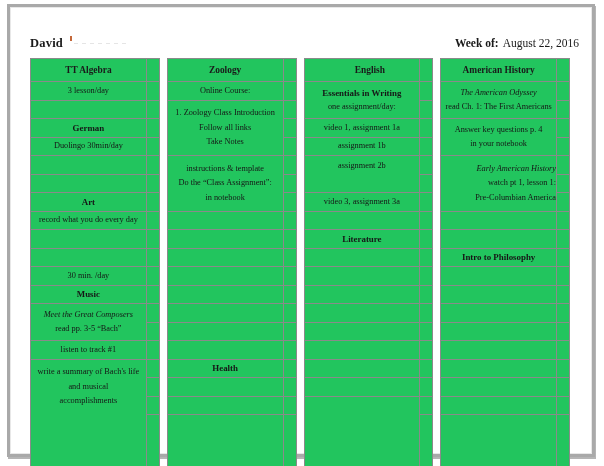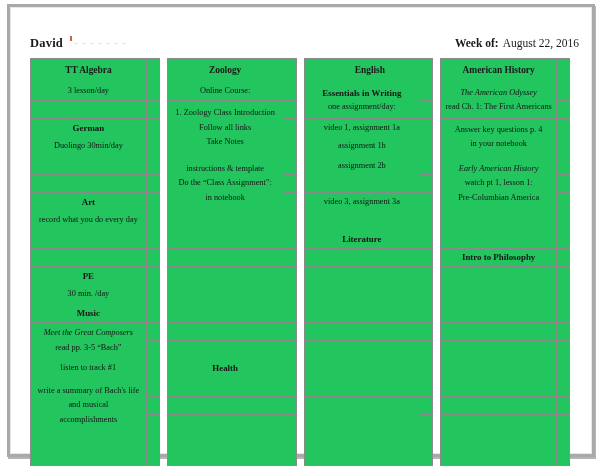--- a/index.html
+++ b/index.html
@@ -85,23 +85,20 @@
           <div class="cell" style="height: 18.5px;"></div>
           <div class="cell" style="height: 18.5px;">
             <div class="task-line b">Art</div>
           </div>
           <div class="cell" style="height: 18.5px;">
             <div class="task-line">record what you do every day</div>
           </div>
           <div class="cell" style="height: 18.5px;"></div>
           <div class="cell" style="height: 18.5px;"></div>
           <div class="cell" style="height: 18.5px;">
-            <div class="task-line b">PE</div>
-          </div>
-          <div class="cell" style="height: 18.5px;">
             <div class="task-line">30 min. /day</div>
           </div>
           <div class="cell" style="height: 18.5px;">
             <div class="task-line b">Music</div>
           </div>
           <div class="cell" style="height: 37px;">
             <div class="task-line i">Meet the Great Composers</div>
             <div class="task-line">read pp. 3-5 “Bach”</div>
           </div>
           <div class="cell" style="height: 18.5px;">
@@ -256,21 +253,21 @@
             <span>American History</span>
           </div>
           <div class="cell" style="height: 37px;">
             <div class="task-line i">The American Odyssey</div>
             <div class="task-line">read Ch. 1: The First Americans</div>
           </div>
           <div class="cell" style="height: 37px;">
             <div class="task-line">Answer key questions p. 4</div>
             <div class="task-line">in your notebook</div>
           </div>
-          <div class="cell" style="height: 55.5px;">
+          <div class="cell" style="height: 55.5px; align-items: flex-end;">
             <div class="task-line i">Early American History</div>
             <div class="task-line">watch pt 1, lesson 1:</div>
             <div class="task-line">Pre-Columbian America</div>
           </div>
           <div class="cell" style="height: 18.5px;"></div>
           <div class="cell" style="height: 18.5px;"></div>
           <div class="cell" style="height: 18.5px;">
             <div class="task-line b">Intro to Philosophy</div>
           </div>
           <div class="cell" style="height: 18.5px;"></div>

